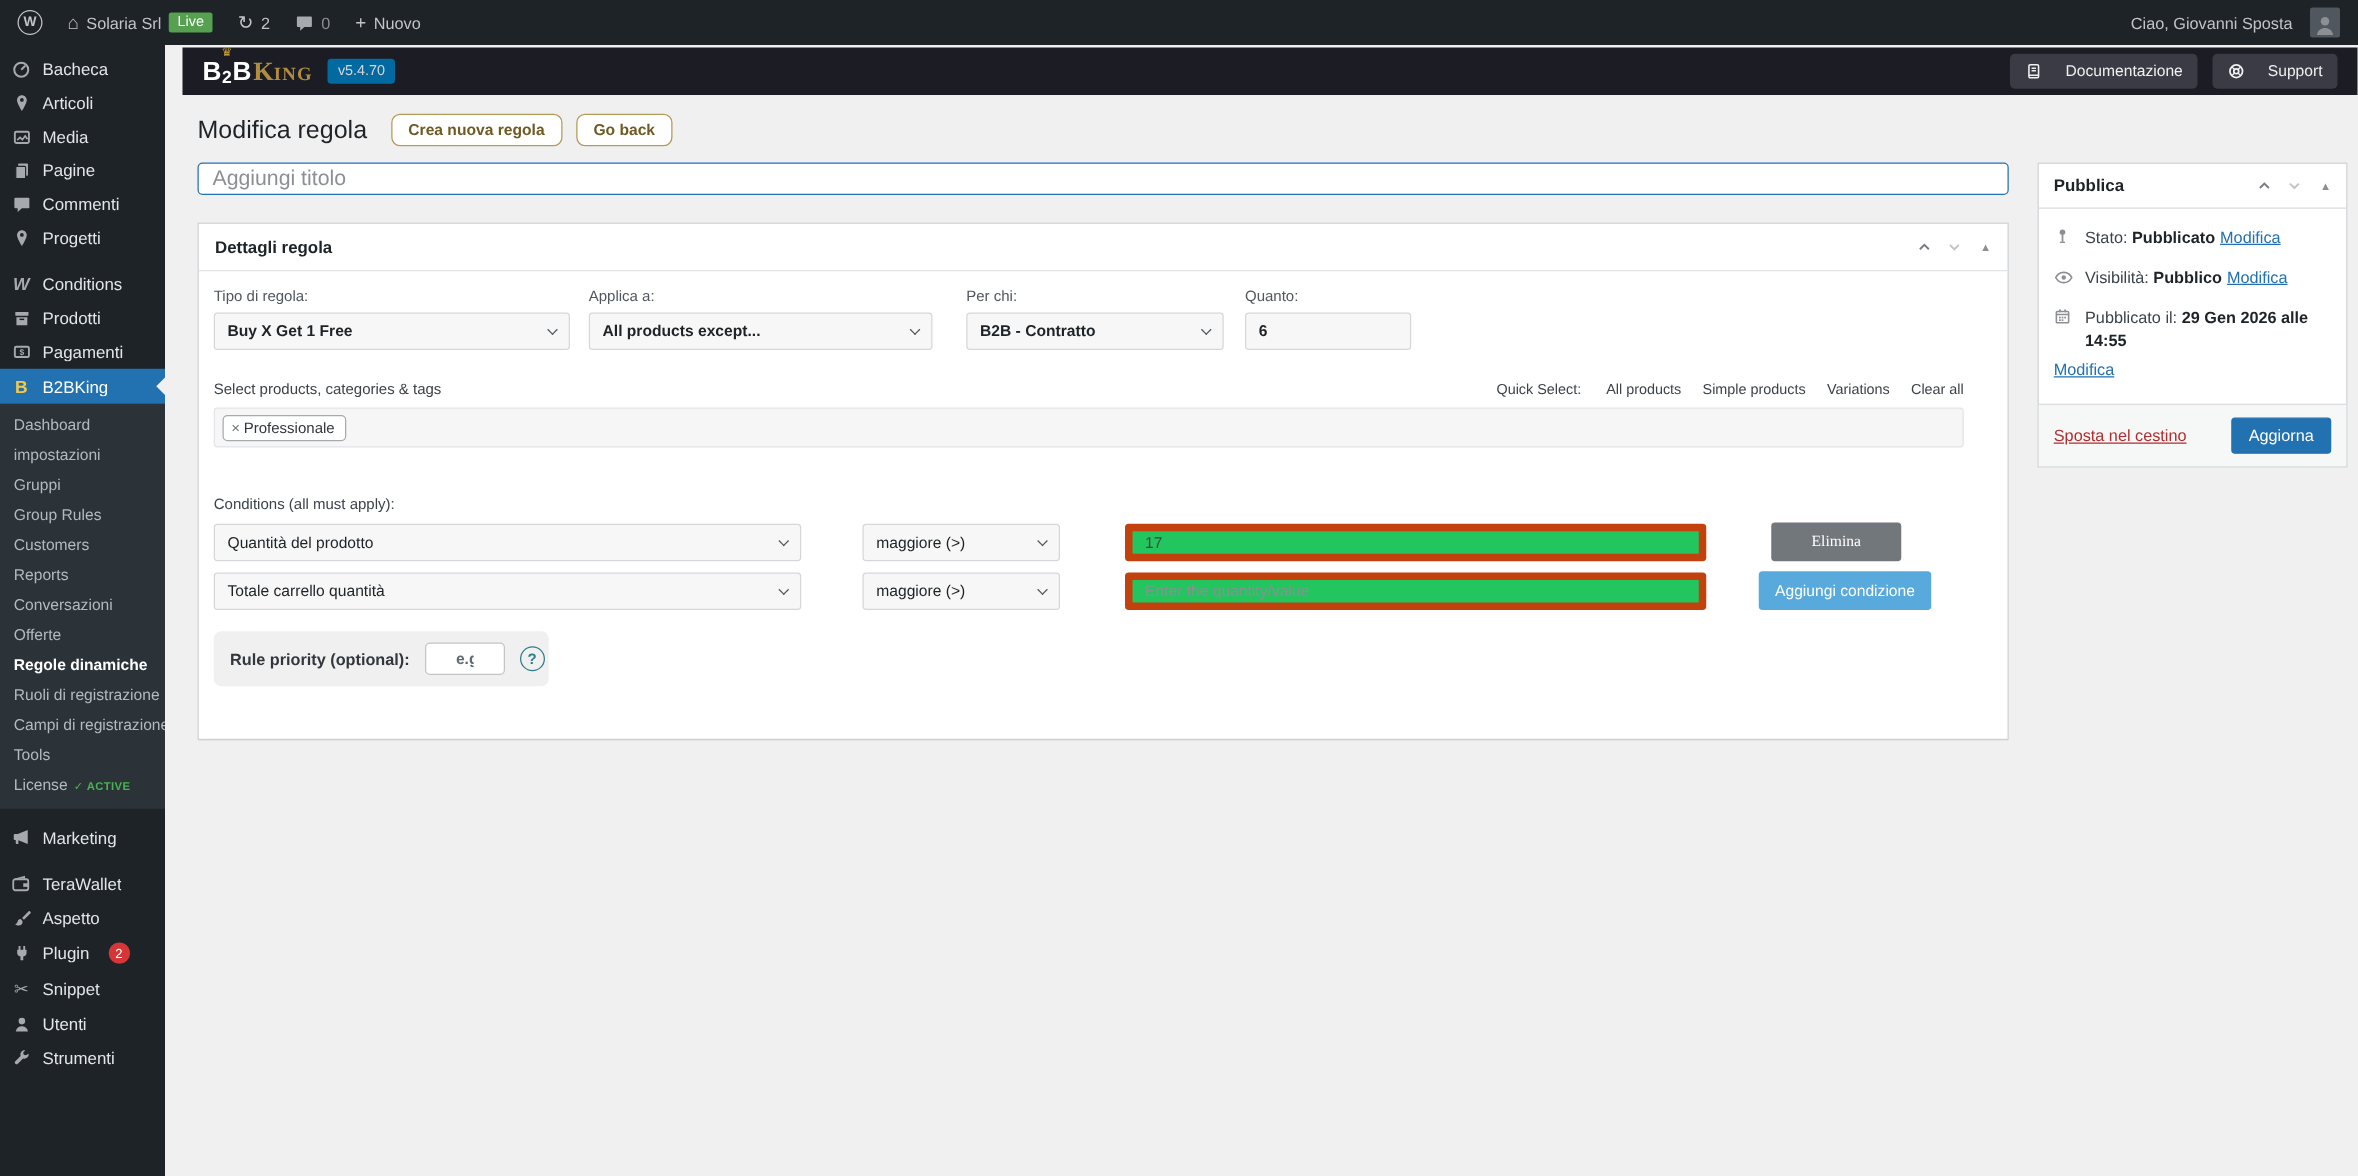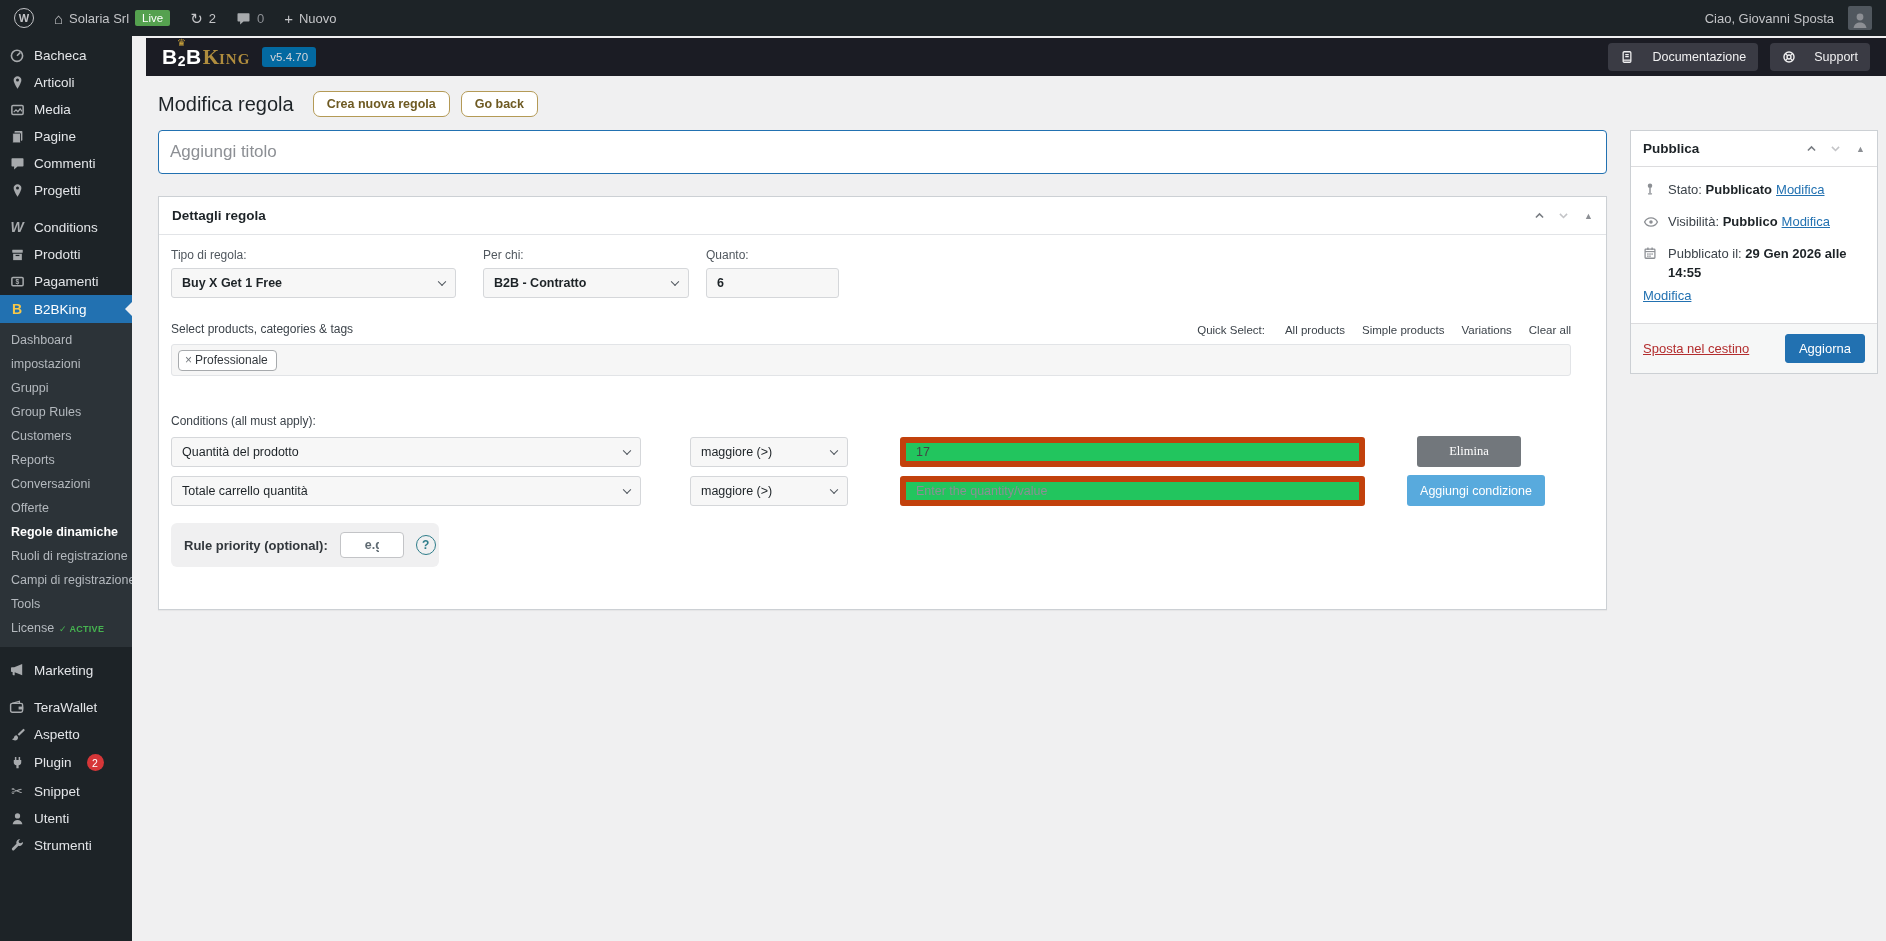--- a/index.html
+++ b/index.html
@@ -67,21 +67,21 @@
     padding:7px 12px; display:flex; align-items:center; gap:18px; cursor:pointer; font-family:inherit; }
 
   .page { padding:15px 0 0 26px; }
   .title-row { display:flex; align-items:center; gap:11px; }
   h1.page-title { font-size:20px; font-weight:400; color:#1d2327; margin:0 8px 0 0; }
   .gold-btn { border:1.5px solid #b49a56; color:#6e5a22; background:#fff; border-radius:7px;
     padding:5px 13px; font-size:12.5px; font-weight:700; cursor:pointer; font-family:inherit; }
 
   .main-row { display:flex; align-items:flex-start; margin-top:13px; }
   .main-col { width:1449px; flex:0 0 1449px; }
-  .title-input { width:100%; height:44px; border:1.5px solid #2271b1; border-radius:4px;
+  .title-input { width:100%; height:26px; border:1.5px solid #2271b1; border-radius:4px;
     font-size:17px; padding:0 11px; color:#32373c; background:#fff; outline:none; font-family:inherit; }
   .title-input::placeholder { color:#8c8f94; }
 
   .panel { margin-top:22px; background:#fff; border:1px solid #ccd0d4; box-shadow:0 1px 1px rgba(0,0,0,.04); }
   .panel-head { display:flex; align-items:center; height:38px; padding:0 13px; border-bottom:1px solid #e2e4e7; }
   .panel-title { font-size:13.5px; font-weight:700; color:#1d2327; }
   .head-icons { margin-left:auto; display:flex; align-items:center; gap:11px; }
   .chev-ico { color:#787c82; cursor:pointer; display:flex; }
   .chev-ico.dim { color:#c3c4c7; }
   .tri { color:#8c8f94; font-size:9px; cursor:pointer; margin-left:3px; }
@@ -417,20 +417,27 @@
           <div class="panel-body">
 
             <div class="fields-row">
               <div class="w1">
                 <div class="field-label">Tipo di regola:</div>
                 <div class="sel bold w1" style="margin-left:0;">
                   <span>Buy X Get 1 Free</span>
                   <span class="chev"></span>
                 </div>
               </div>
+              <div class="w2">
+                <div class="field-label">Applica a:</div>
+                <div class="sel bold">
+                  <span>All products except...</span>
+                  <span class="chev"></span>
+                </div>
+              </div>
               <div class="w3">
                 <div class="field-label">Per chi:</div>
                 <div class="sel bold">
                   <span>B2B - Contratto</span>
                   <span class="chev"></span>
                 </div>
               </div>
               <div class="w4">
                 <div class="field-label">Quanto:</div>
                 <input class="num-input" value="6" style="">

